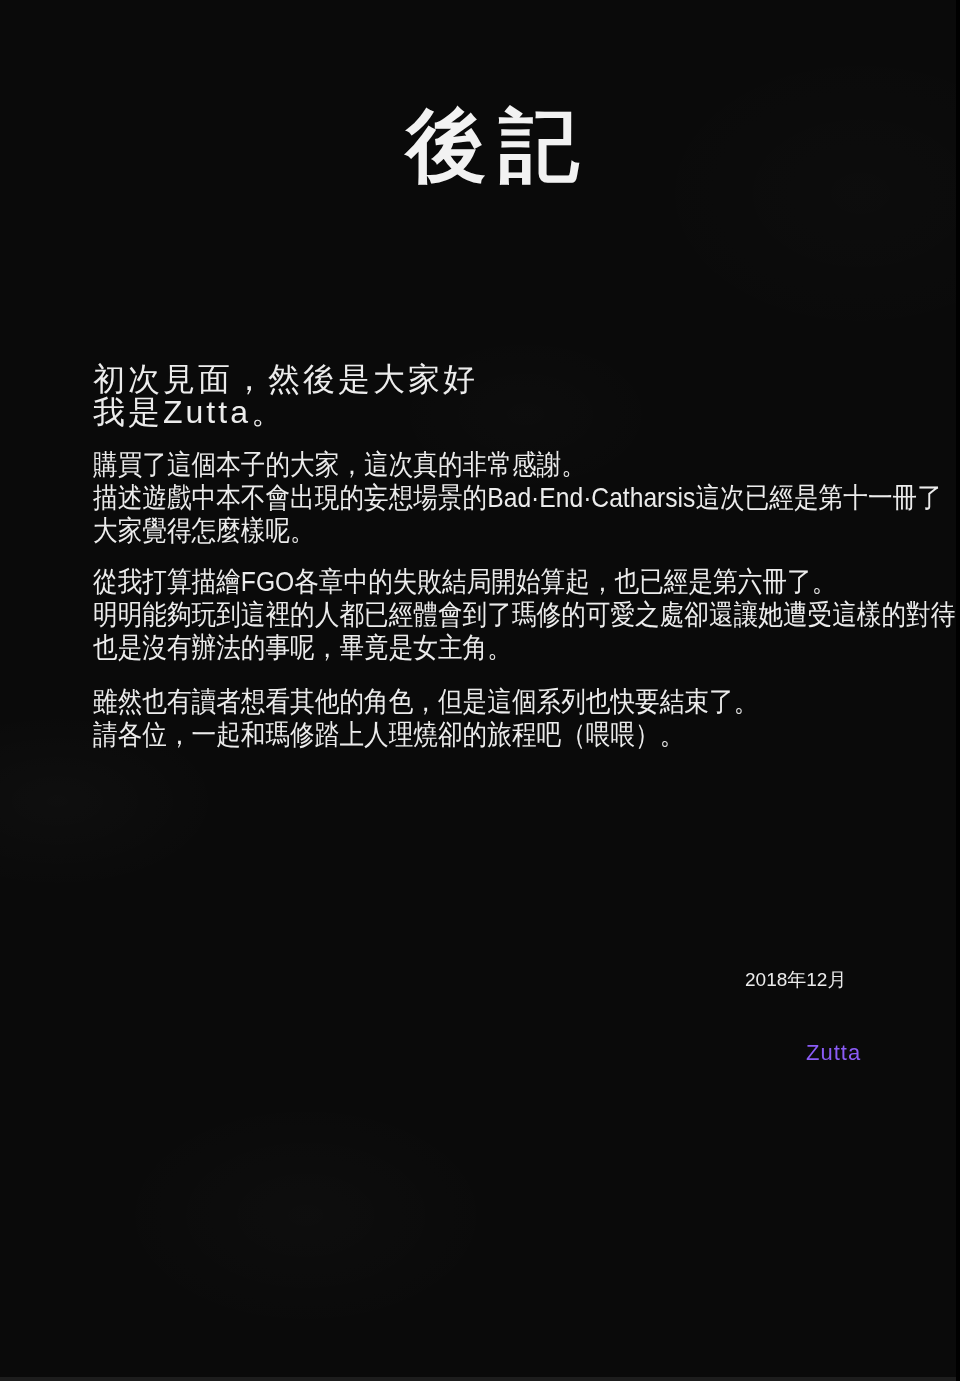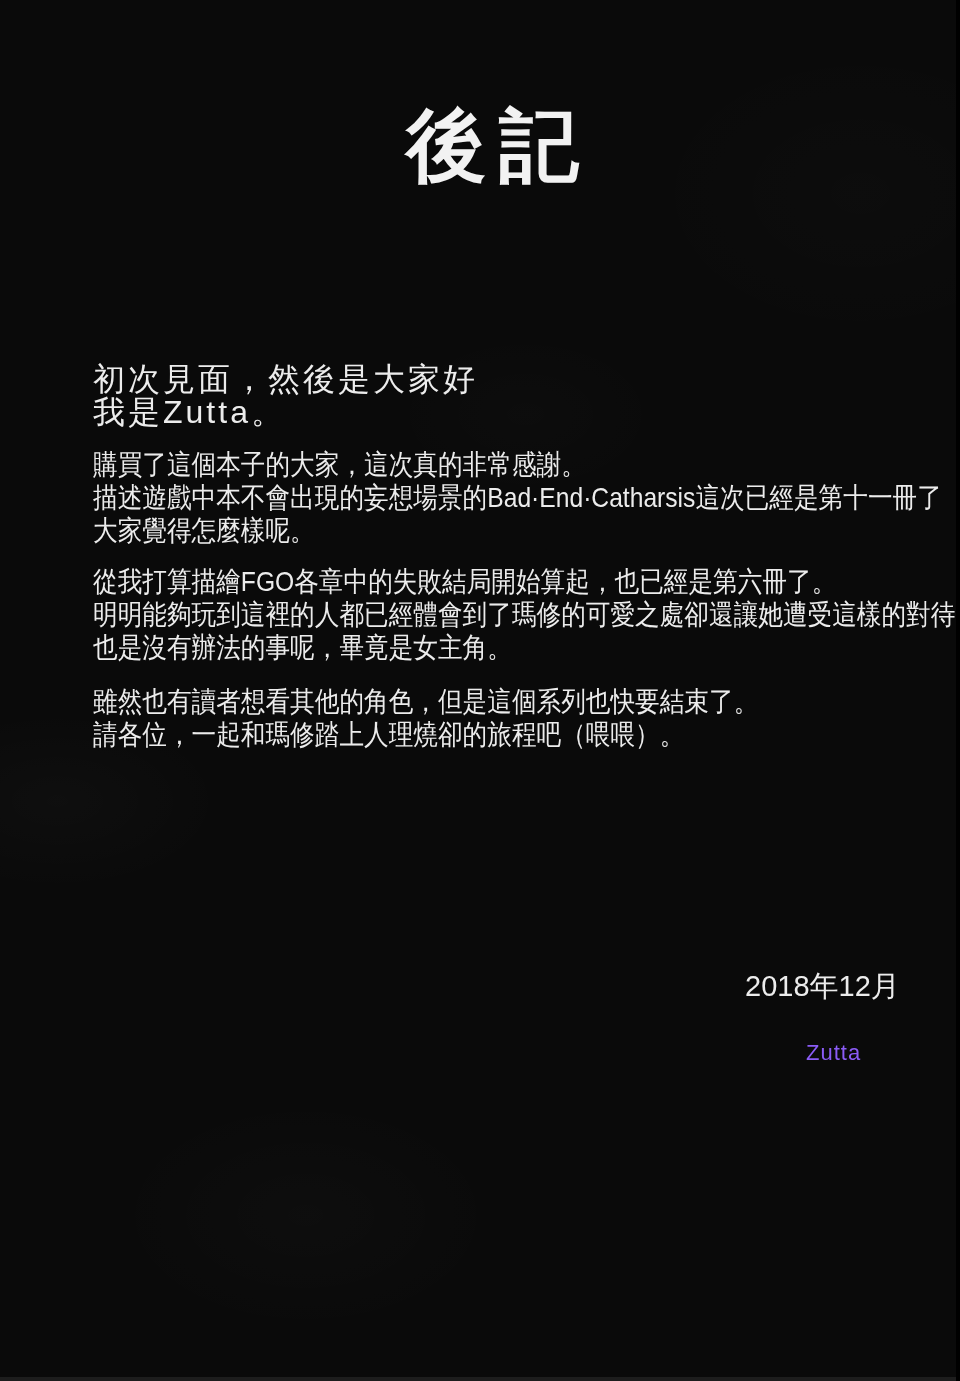--- a/index.html
+++ b/index.html
@@ -43,21 +43,21 @@
   }
   .body-text p.squeeze { transform:scaleX(0.88); }
   .body-text p.lead {
     font-size:32px; letter-spacing:3px; margin-bottom:19px;
   }
   .body-text p:nth-of-type(2) { margin-bottom:18px; }
   .body-text p:nth-of-type(3) { margin-bottom:21px; }
   .line { display:block; white-space:nowrap; }
   .date-line {
     position:absolute; left:745px; top:967px;
-    font-size:29px; color:#ececec; white-space:nowrap;
+    font-size:19px; color:#ececec; white-space:nowrap;
   }
   .signature-line {
     position:absolute; left:806px; top:1040px;
     font-size:22px; color:#8b5cf6; letter-spacing:1px; white-space:nowrap;
   }
   
   .watermark {
     position:absolute; left:725px; top:1304px; width:235px; height:77px;
     opacity:0.97;
   }

